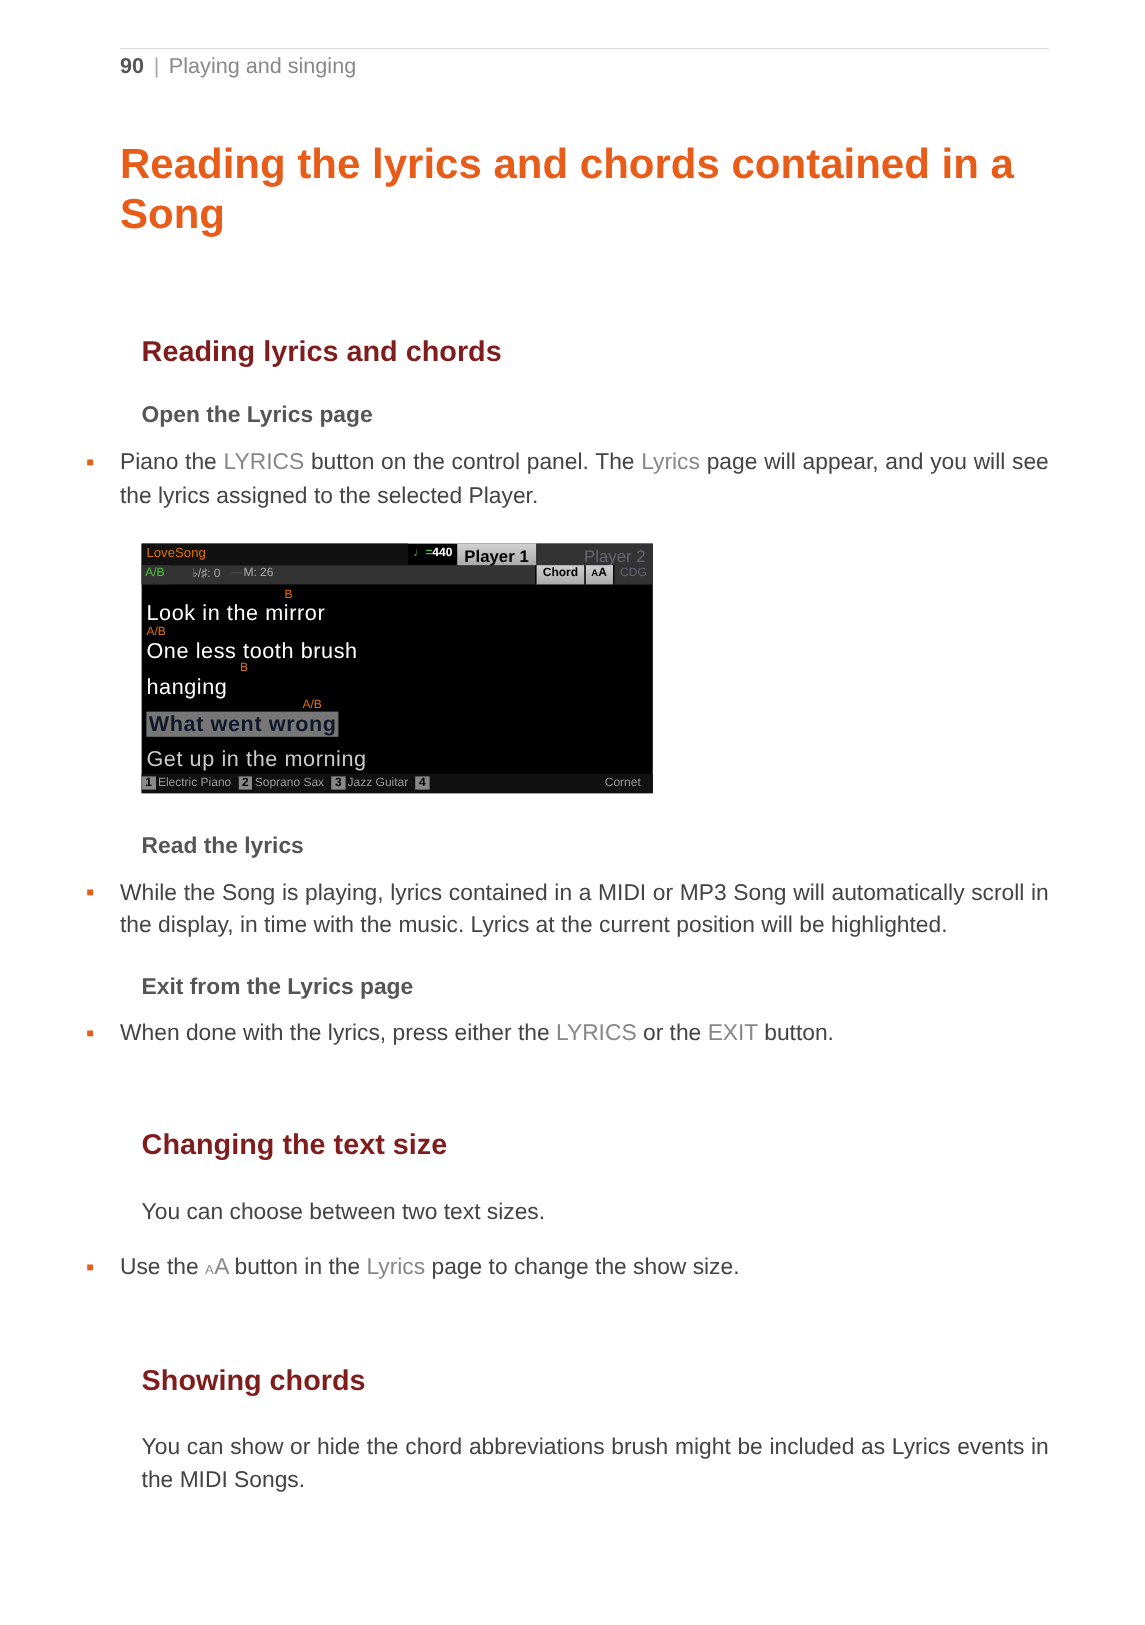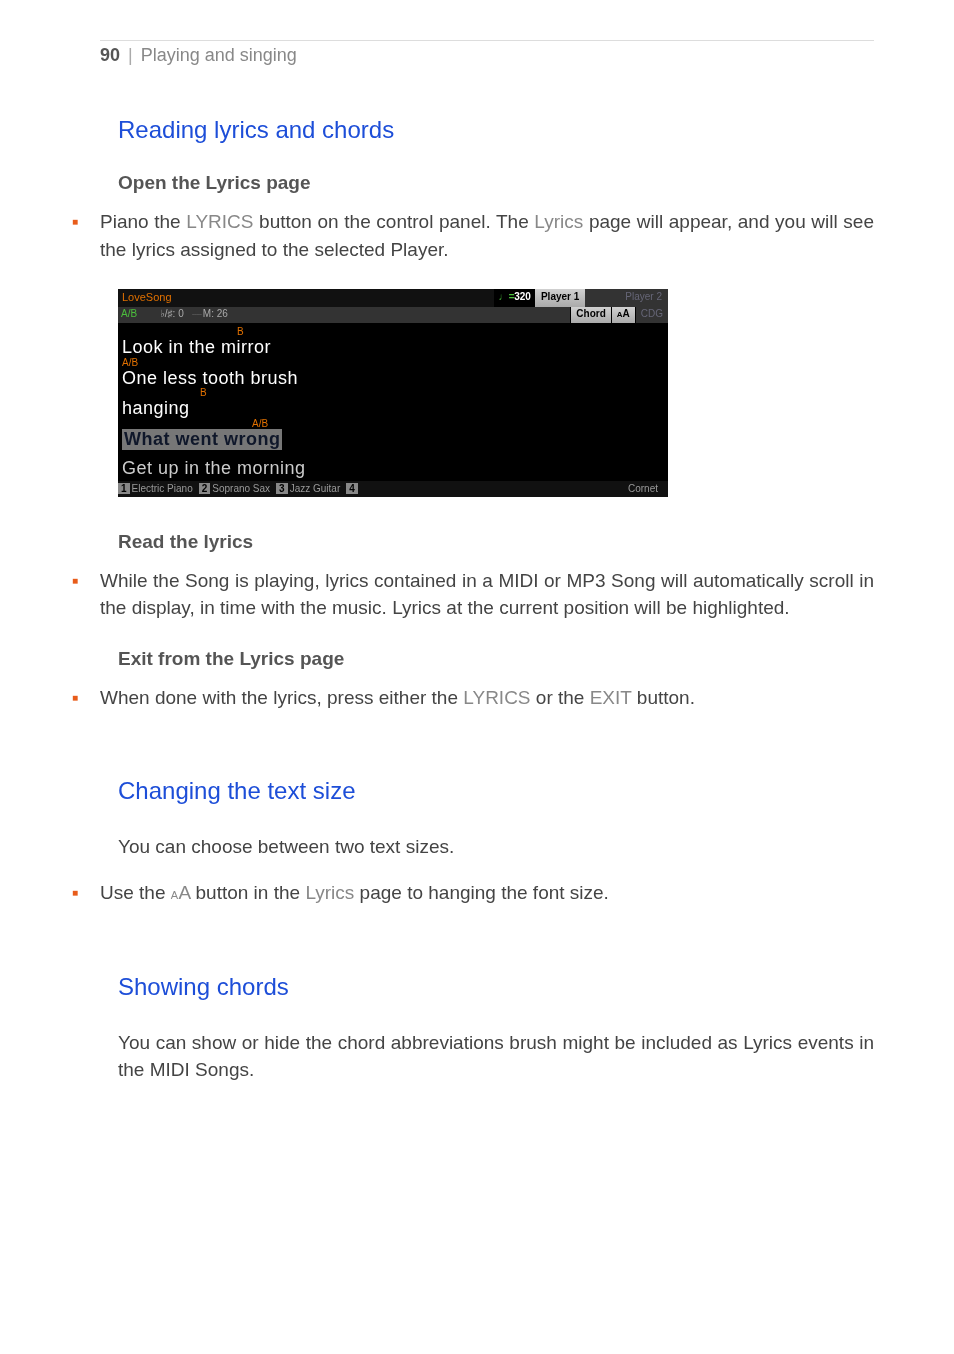--- a/index.html
+++ b/index.html
@@ -3,36 +3,36 @@
 <meta charset="utf-8">
 <style>
   * { box-sizing: border-box; margin: 0; padding: 0; }
   html, body { width: 954px; height: 1354px; background: #fff; font-family: Arial, Helvetica, sans-serif; color: #404040; }
   .page { padding: 40px 80px 40px 100px; }
   .page-header { display: flex; align-items: flex-end; gap: 14px; border-top: 1px solid #ddd; padding-top: 4px; margin-bottom: 50px; }
   .page-number { font-size: 18px; font-weight: 700; color: #555; }
   .page-section { font-size: 18px; color: #888; }
   .pipe { font-size: 18px; color: #aaa; margin-left: -6px; margin-right: -6px;}
   h1.title { color: #e85c1a; font-size: 35px; font-weight: 700; line-height: 1.2; margin-bottom: 80px; }
-  h2.sub { color: #1d4ed8; font-size: 24px; font-weight: 400; margin-bottom: 28px; margin-top: 10px; }
+  h2.sub { color: #7f1d1d; font-size: 24px; font-weight: 700; margin-bottom: 28px; margin-top: 10px; }
   h3.step { color: #555; font-size: 19px; font-weight: 600; margin-bottom: 14px; margin-top: 4px; }
   .block { padding-left: 18px; }
   ul.square { list-style: none; padding-left: 0; margin-bottom: 26px; }
   ul.square > li { position: relative; padding-left: 0px; font-size: 19px; line-height: 1.45; color: #444; text-align: justify; }
   ul.square > li::before { content: "■"; color: #e85c1a; font-size: 10px; position: absolute; left: -28px; top: 7px; }
   .ui-text { color: #888; }
   p.body { font-size: 19px; line-height: 1.45; color: #444; margin-bottom: 18px; text-align: justify; }
   .small-caps { font-variant: small-caps; letter-spacing: 0.5px; font-size: 16px; }
   
-  .screen { width: 550px; background: #000; margin: 12px 0 34px 0; font-family: Verdana, Arial, sans-serif; position: relative; }
+  .screen { width: 426px; background: #000; margin: 12px 0 34px 0; font-family: Verdana, Arial, sans-serif; position: relative; }
   .screen-titlebar { display:flex; align-items:stretch; height:18px; }
   .screen-title { flex:1; color:#e07000; font-size:11px; background:#111; padding:2px 4px 0 4px; }
   .tempo-box { color:#fff; font-size:10px; padding:2px 4px 0 4px; font-weight:700; }
   .tempo-label { color:#4bbf3c; font-style:italic; font-weight:700; }
-  .tab { font-size:10px; padding:2px 6px 0 6px; }
+  .tab { font-size:14px; padding:2px 6px 0 6px; }
   .tab-active { background:linear-gradient(#d0d0d0,#aaa); color:#000; font-weight:700;}
   .tab-inactive { background:#333; color:#667;padding-left:40px; }
   .screen-infobar { display:flex; align-items:stretch; height:16px; background:#333; }
   .info-chord { background:#333;color:#4bbf3c; font-size:10px; padding:1px 5px 0 3px; }
   .info-key { color:#aaa; font-size:10px; padding:1px 4px 0 18px; }
   .info-meas { color:#aaa; font-size:10px; padding:1px 4px 0 4px; }
   .info-meas-dash { color:#555; letter-spacing:-1px; }
   .btn-cell { font-size:10px; padding:1px 5px 0 5px; border-left:1px solid #000; }
   .btn-chord { background:linear-gradient(#d0d0d0,#aaa); color:#000; font-weight:700; }
   .btn-aa { background:linear-gradient(#d0d0d0,#aaa); color:#000; font-weight:700; }
@@ -57,38 +57,39 @@
 </head>
 <body>
 
 <div class="page">
   <div class="page-header">
     <span class="page-number">90</span>
     <span class="pipe">|</span>
     <span class="page-section">Playing and singing</span>
   </div>
 
+  <h1 class="title">Reading the lyrics and chords contained in a Song</h1>
 
   <div class="block">
     <h2 class="sub">Reading lyrics and chords</h2>
 
     <h3 class="step">Open the Lyrics page</h3>
   </div>
   <ul class="square">
     <li>
       <span>Piano the </span><span class="ui-text">LYRICS</span><span> button on the control panel. The </span><span class="ui-text">Lyrics</span><span> page will appear, and you will see the lyrics assigned to the selected Player.</span>
     </li>
   </ul>
 
   <div class="block">
 
     <div class="screen">
       <div class="screen-titlebar">
         <div class="screen-title">LoveSong</div>
-        <div class="tempo-box"><span class="tempo-label">♩=</span><span>320</span></div>
+        <div class="tempo-box"><span class="tempo-label">♩=</span><span>440</span></div>
         <div class="tab tab-active">Player 1</div>
         <div class="tab tab-inactive">Player 2</div>
       </div>
       <div class="screen-infobar">
         <div class="info-chord">A/B</div>
         <div class="info-key">♭/♯: 0</div>
         <div class="info-meas"><span class="info-meas-dash">---- </span><span>M: 26</span></div>
         <div style="flex:1"></div>
         <div class="btn-cell btn-chord">Chord</div>
         <div class="btn-cell btn-aa"><span style="font-size:8px">A</span>A</div>
@@ -145,21 +146,21 @@
   </ul>
 
   <div style="height:30px"></div>
 
   <div class="block">
     <h2 class="sub">Changing the text size</h2>
     <p class="body">You can choose between two text sizes.</p>
   </div>
   <ul class="square">
     <li>
-      <span>Use the </span><span class="ui-text"><span class="small-caps">a</span>A</span><span> button in the </span><span class="ui-text">Lyrics</span><span> page to hanging the font size.</span>
+      <span>Use the </span><span class="ui-text"><span class="small-caps">a</span>A</span><span> button in the </span><span class="ui-text">Lyrics</span><span> page to change the show size.</span>
     </li>
   </ul>
 
   <div style="height:30px"></div>
 
   <div class="block">
     <h2 class="sub">Showing chords</h2>
     <p class="body">You can show or hide the chord abbreviations brush might be included as Lyrics events in the MIDI Songs.</p>
   </div>
 </div>

